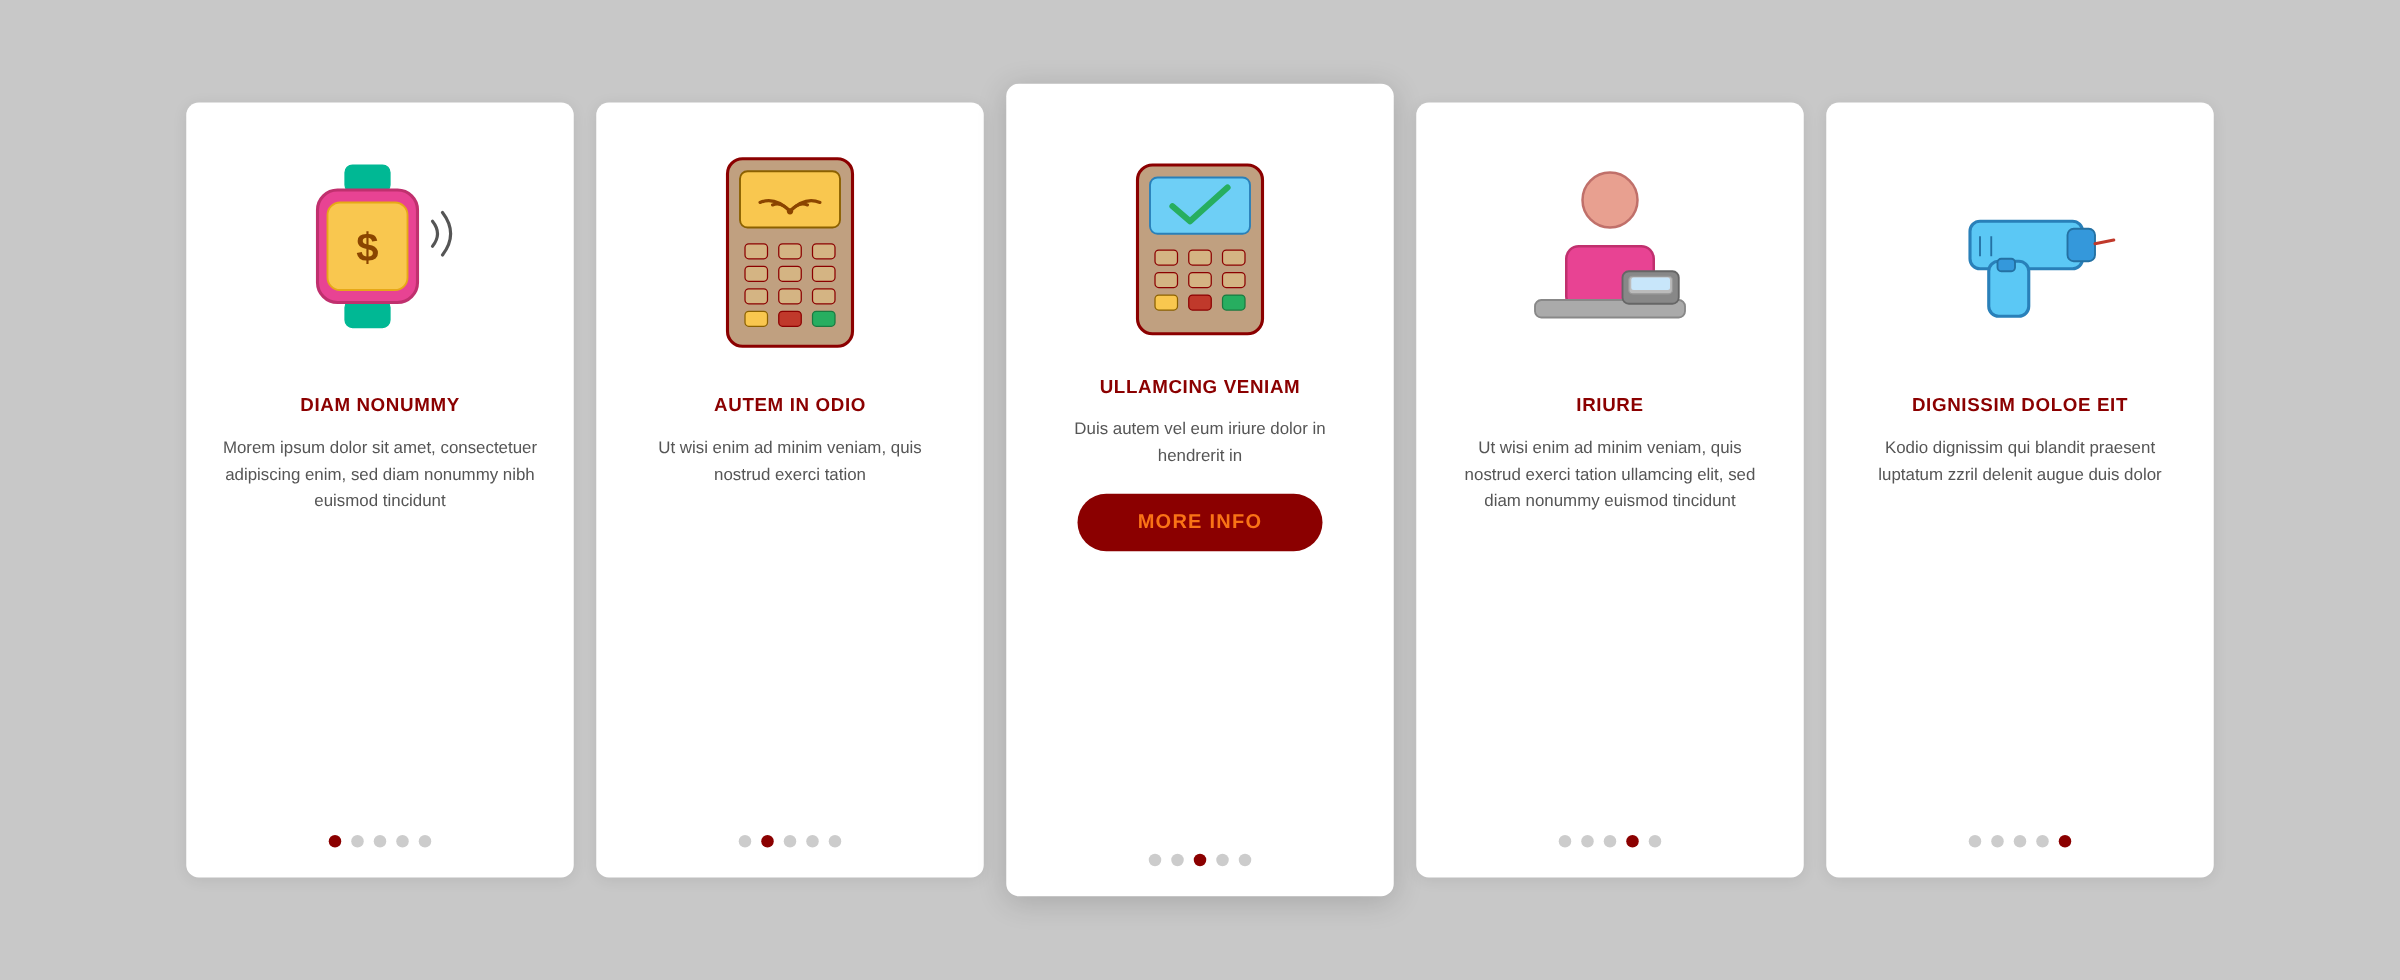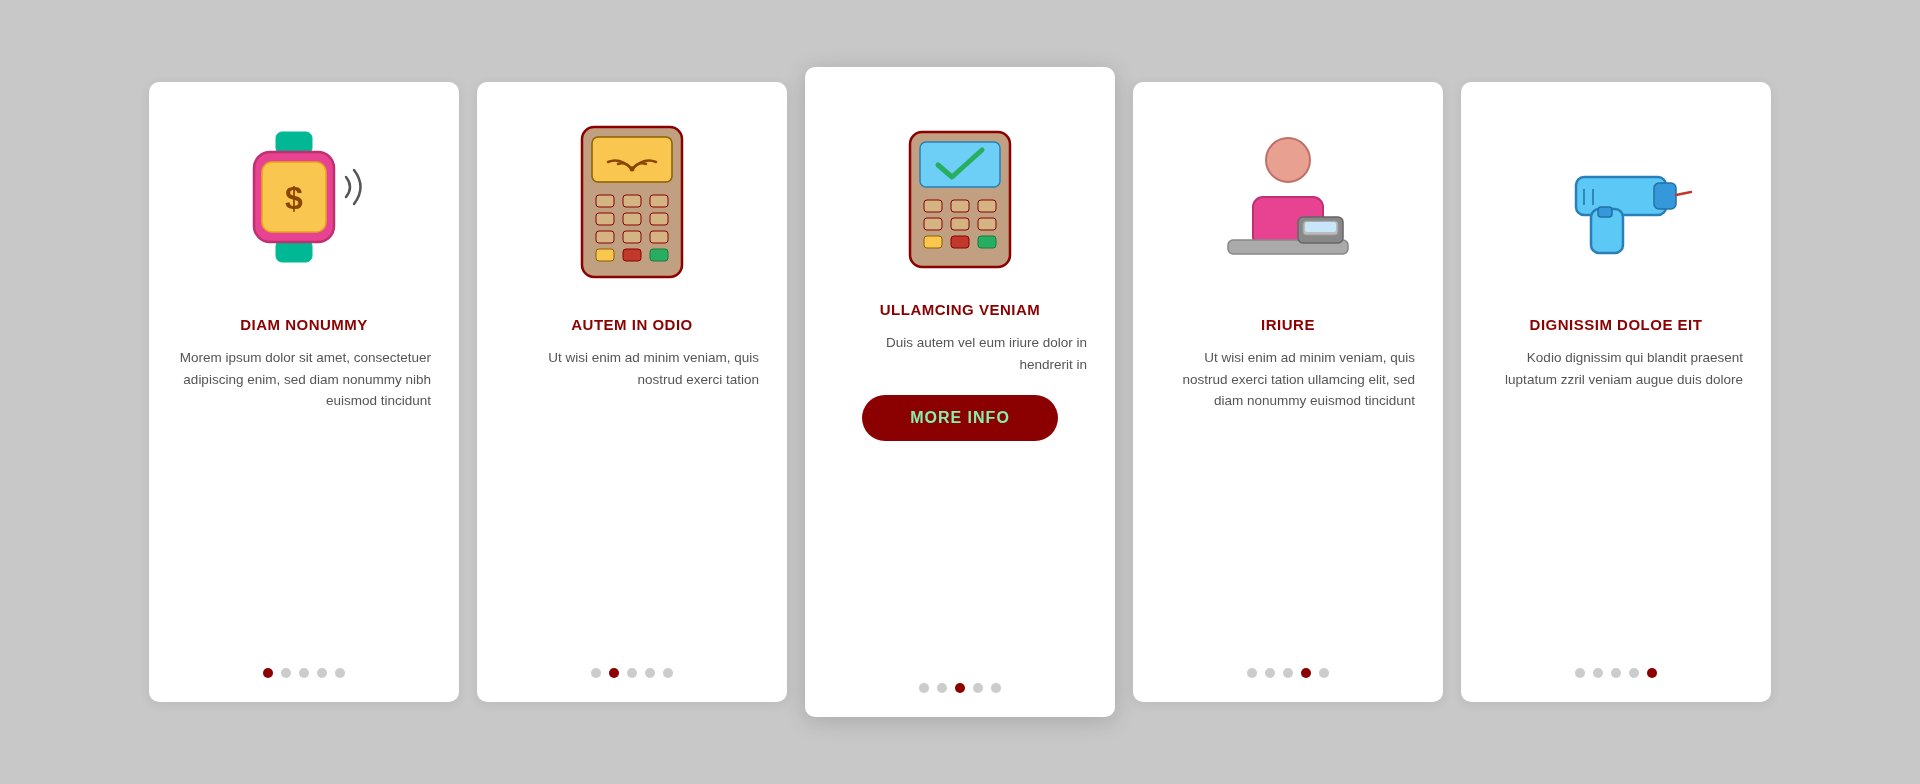--- a/index.html
+++ b/index.html
@@ -49,27 +49,27 @@
       font-weight: 900;
       color: #8b0000;
       text-align: center;
       margin-bottom: 14px;
       letter-spacing: 0.5px;
       text-transform: uppercase;
     }
     .card-text {
       font-size: 13.5px;
       color: #555;
-      text-align: right;
+      text-align: center;
       line-height: 1.6;
       margin-bottom: 20px;
     }
     .more-info-btn {
       background: #8b0000;
-      color: #86efac;
+      color: #f97316;
       border: none;
       border-radius: 30px;
       padding: 14px 48px;
       font-size: 16px;
       font-weight: 700;
       letter-spacing: 1px;
       cursor: pointer;
       margin-bottom: 20px;
       text-transform: uppercase;
     }
@@ -242,21 +242,21 @@
 
         <rect x="62" y="70" width="14" height="10" rx="3" fill="#3498db" stroke="#2471a3" stroke-width="1.5"></rect>
 
         <line x1="48" y1="52" x2="48" y2="68" stroke="#2471a3" stroke-width="1.5"></line>
         <line x1="57" y1="52" x2="57" y2="68" stroke="#2471a3" stroke-width="1.5"></line>
 
         <line x1="140" y1="58" x2="155" y2="55" stroke="#c0392b" stroke-width="2.5" stroke-linecap="round"></line>
       </svg>
     </div>
     <div class="card-title">DIGNISSIM DOLOE EIT</div>
-    <div class="card-text">Kodio dignissim qui blandit praesent luptatum zzril veniam augue duis dolore</div>
+    <div class="card-text">Kodio dignissim qui blandit praesent luptatum zzril delenit augue duis dolor</div>
     <div class="dots">
       <div class="dot"></div>
       <div class="dot"></div>
       <div class="dot"></div>
       <div class="dot"></div>
       <div class="dot active"></div>
     </div>
   </div>
 
 </div>

